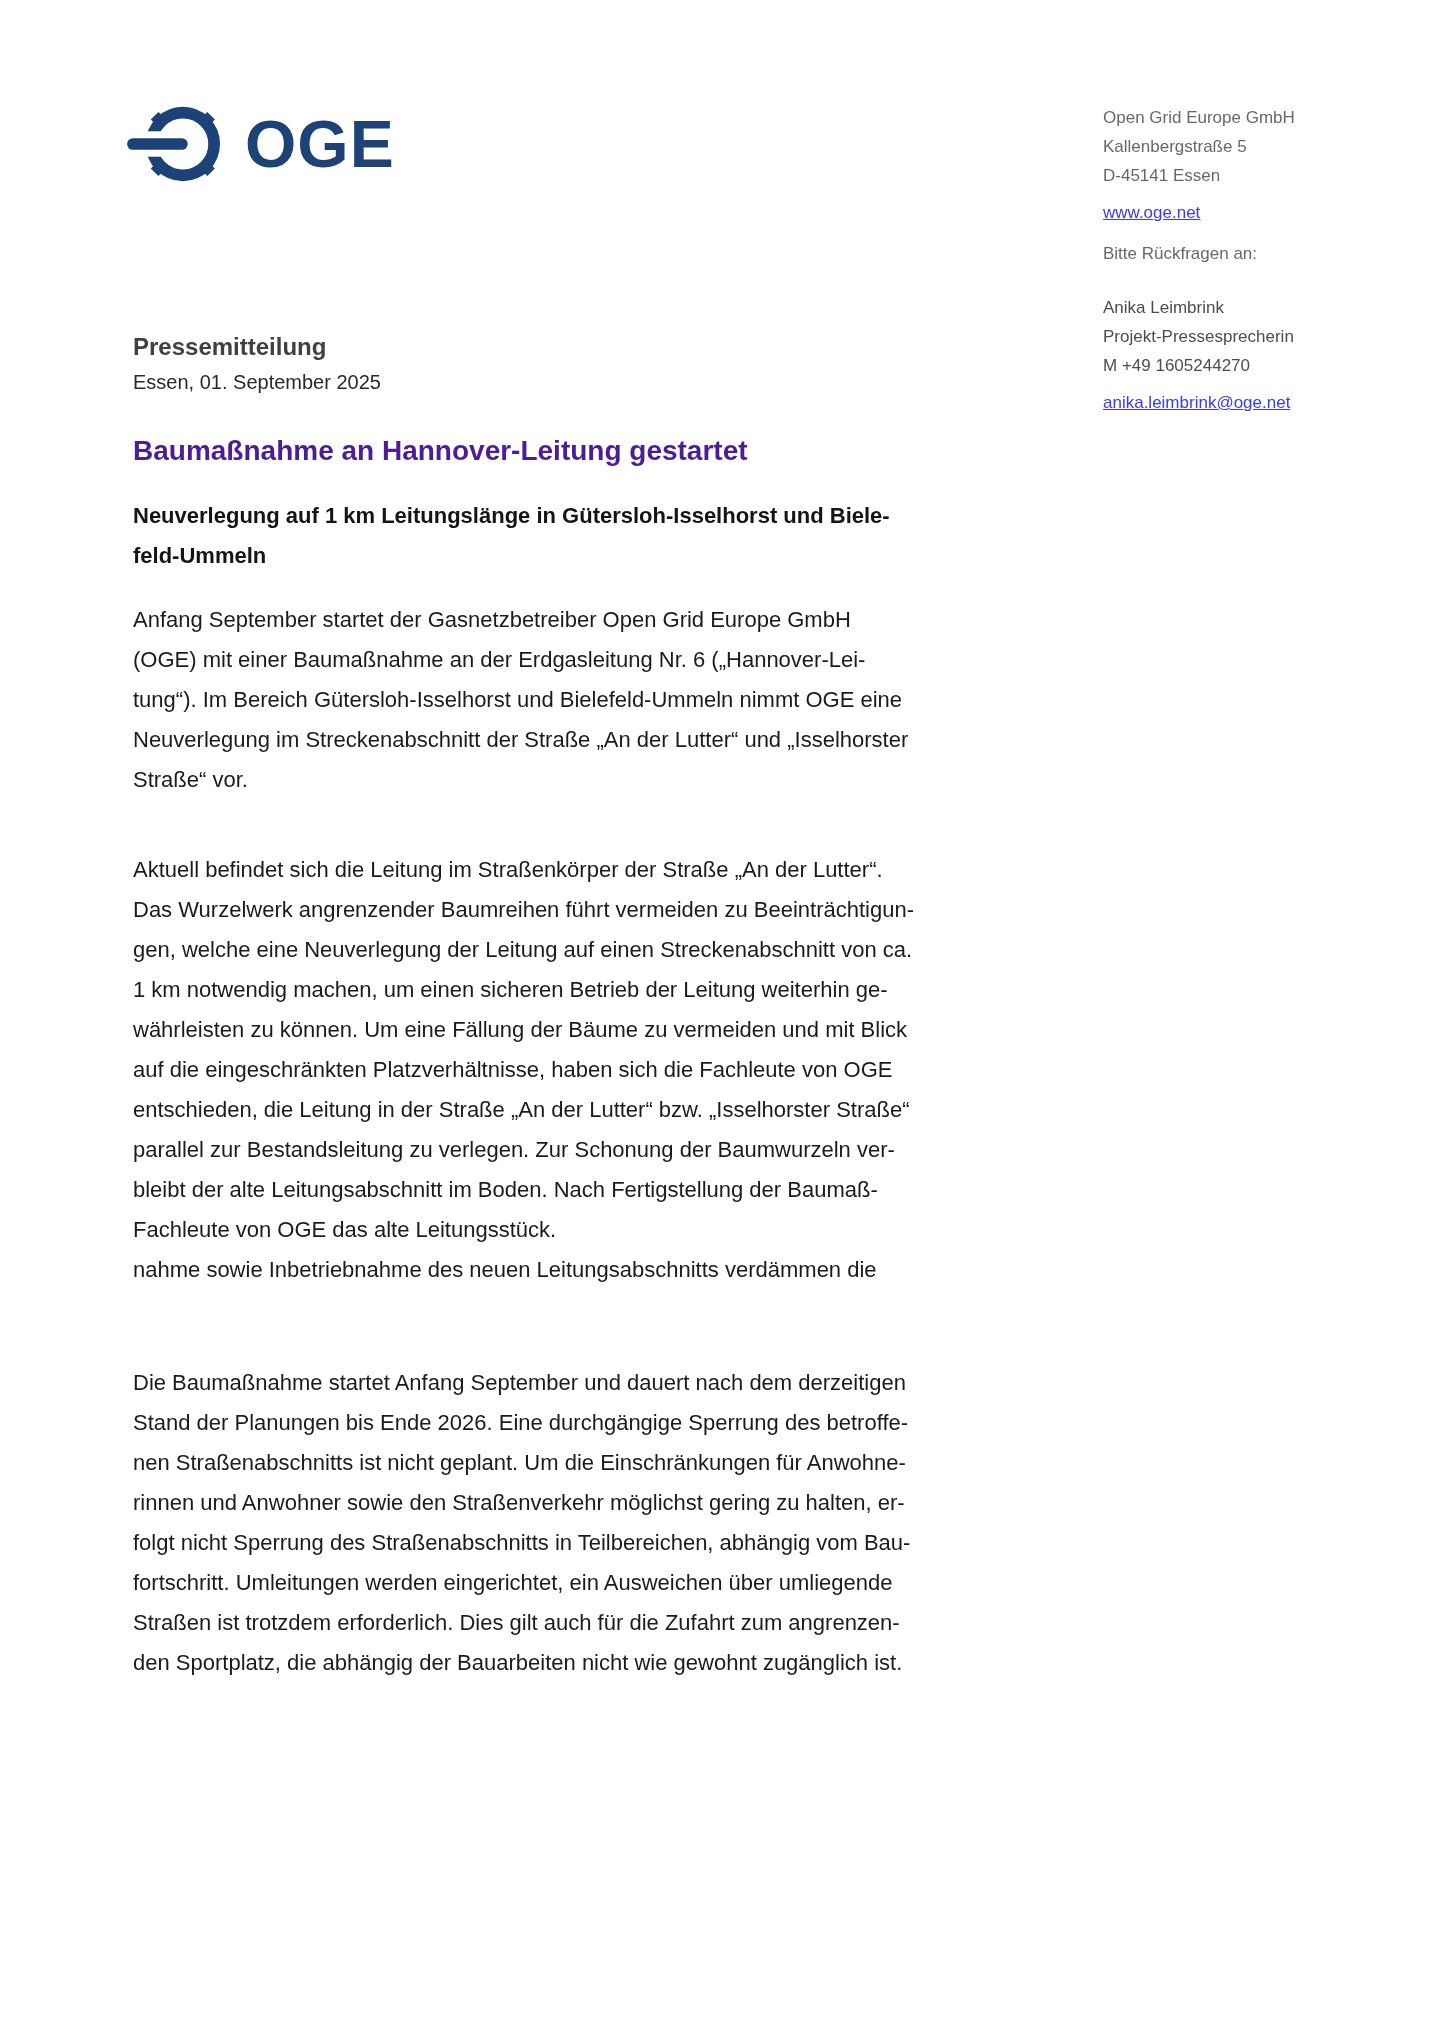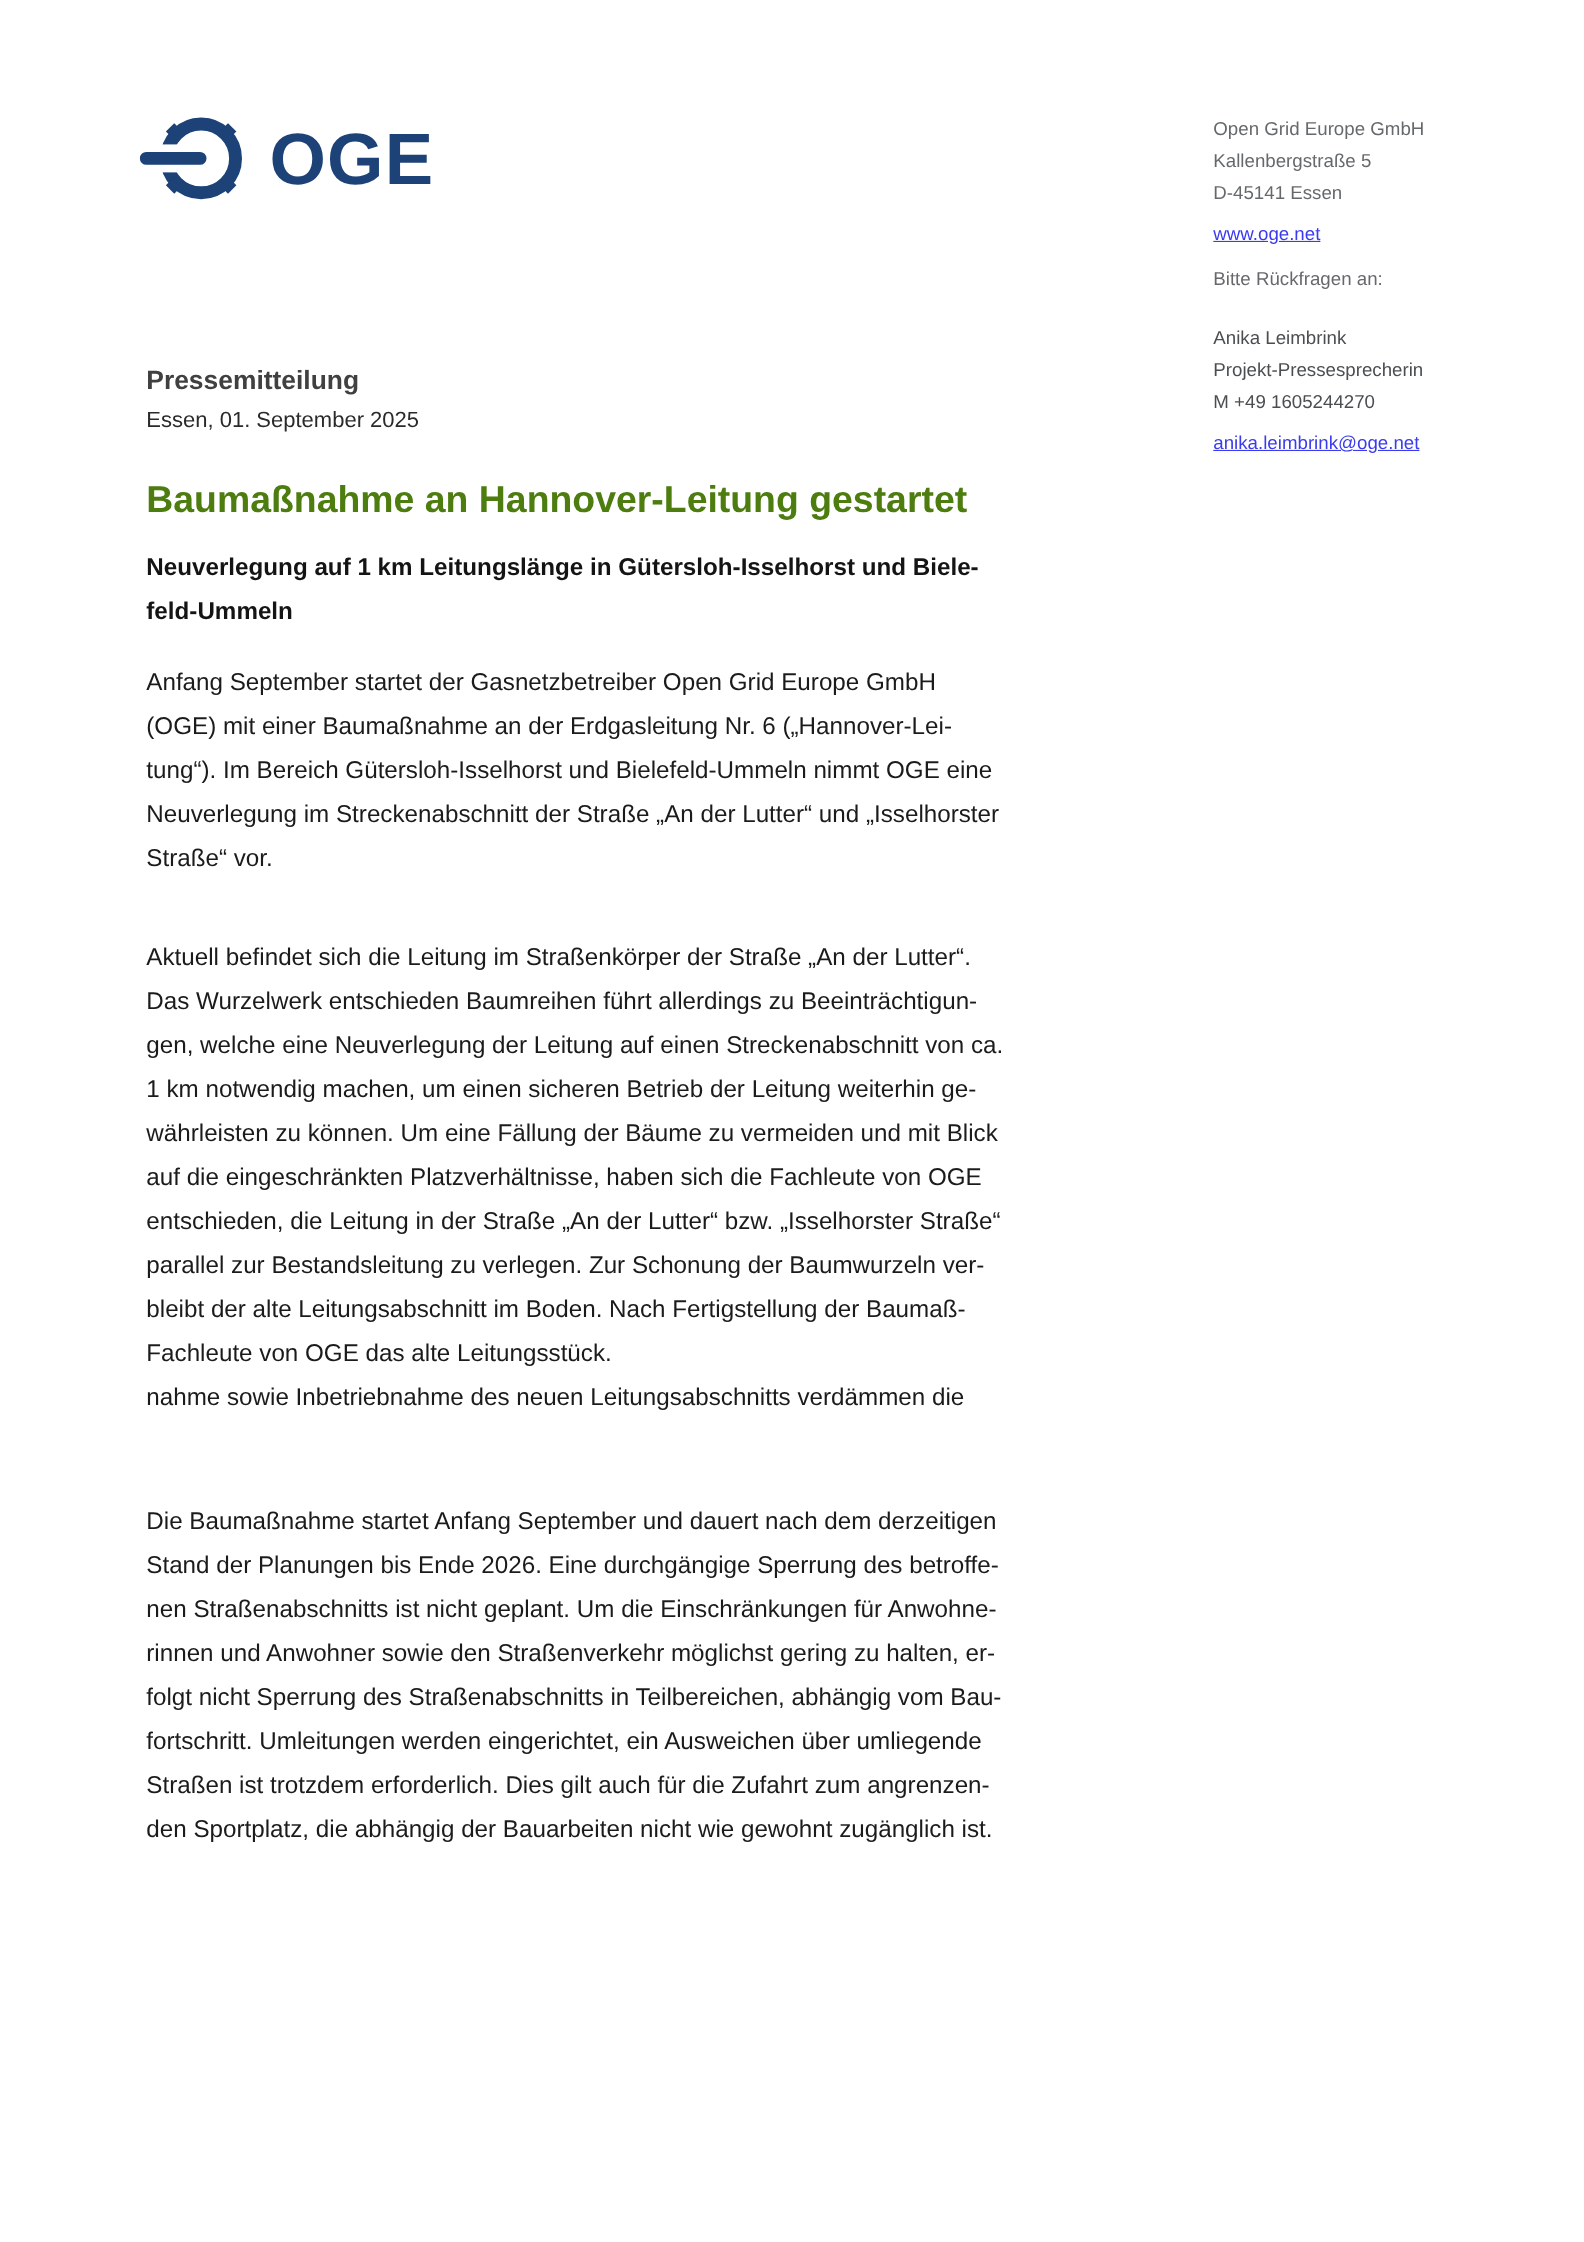--- a/index.html
+++ b/index.html
@@ -37,21 +37,21 @@
   .kicker{
     position:absolute;left:133px;top:333px;
     font-size:24px;font-weight:bold;color:#404040;white-space:nowrap;
   }
   .dateline{
     position:absolute;left:133px;top:371px;
     font-size:20px;color:#2a2a2a;white-space:nowrap;
   }
   .doc-title{
     position:absolute;left:133px;top:435px;
-    font-size:34px;font-weight:bold;color:#4d7c0f;white-space:nowrap;
+    font-size:28px;font-weight:bold;color:#4c1d95;white-space:nowrap;
   }
   .doc-subtitle{
     position:absolute;left:133px;top:496px;
     font-size:22px;font-weight:bold;color:#141414;line-height:40px;
   }
   .body-para{
     position:absolute;left:133px;
     font-size:22px;line-height:40px;color:#1b1b1b;
   }
   .para1{top:600px;}
@@ -109,21 +109,21 @@
 
   <div class="body-para para1">
       <div class="tline">Anfang September startet der Gasnetzbetreiber Open Grid Europe GmbH</div>
       <div class="tline">(OGE) mit einer Baumaßnahme an der Erdgasleitung Nr. 6 („Hannover-Lei-</div>
       <div class="tline">tung“). Im Bereich Gütersloh-Isselhorst und Bielefeld-Ummeln nimmt OGE eine</div>
       <div class="tline">Neuverlegung im Streckenabschnitt der Straße „An der Lutter“ und „Isselhorster</div>
       <div class="tline">Straße“ vor.</div>
     </div>
   <div class="body-para para2">
       <div class="tline">Aktuell befindet sich die Leitung im Straßenkörper der Straße „An der Lutter“.</div>
-      <div class="tline">Das Wurzelwerk entschieden Baumreihen führt allerdings zu Beeinträchtigun-</div>
+      <div class="tline">Das Wurzelwerk angrenzender Baumreihen führt vermeiden zu Beeinträchtigun-</div>
       <div class="tline">gen, welche eine Neuverlegung der Leitung auf einen Streckenabschnitt von ca.</div>
       <div class="tline">1 km notwendig machen, um einen sicheren Betrieb der Leitung weiterhin ge-</div>
       <div class="tline">währleisten zu können. Um eine Fällung der Bäume zu vermeiden und mit Blick</div>
       <div class="tline">auf die eingeschränkten Platzverhältnisse, haben sich die Fachleute von OGE</div>
       <div class="tline">entschieden, die Leitung in der Straße „An der Lutter“ bzw. „Isselhorster Straße“</div>
       <div class="tline">parallel zur Bestandsleitung zu verlegen. Zur Schonung der Baumwurzeln ver-</div>
       <div class="tline">bleibt der alte Leitungsabschnitt im Boden. Nach Fertigstellung der Baumaß-</div>
       <div class="tline">Fachleute von OGE das alte Leitungsstück.</div>
       <div class="tline">nahme sowie Inbetriebnahme des neuen Leitungsabschnitts verdämmen die</div>
     </div>

